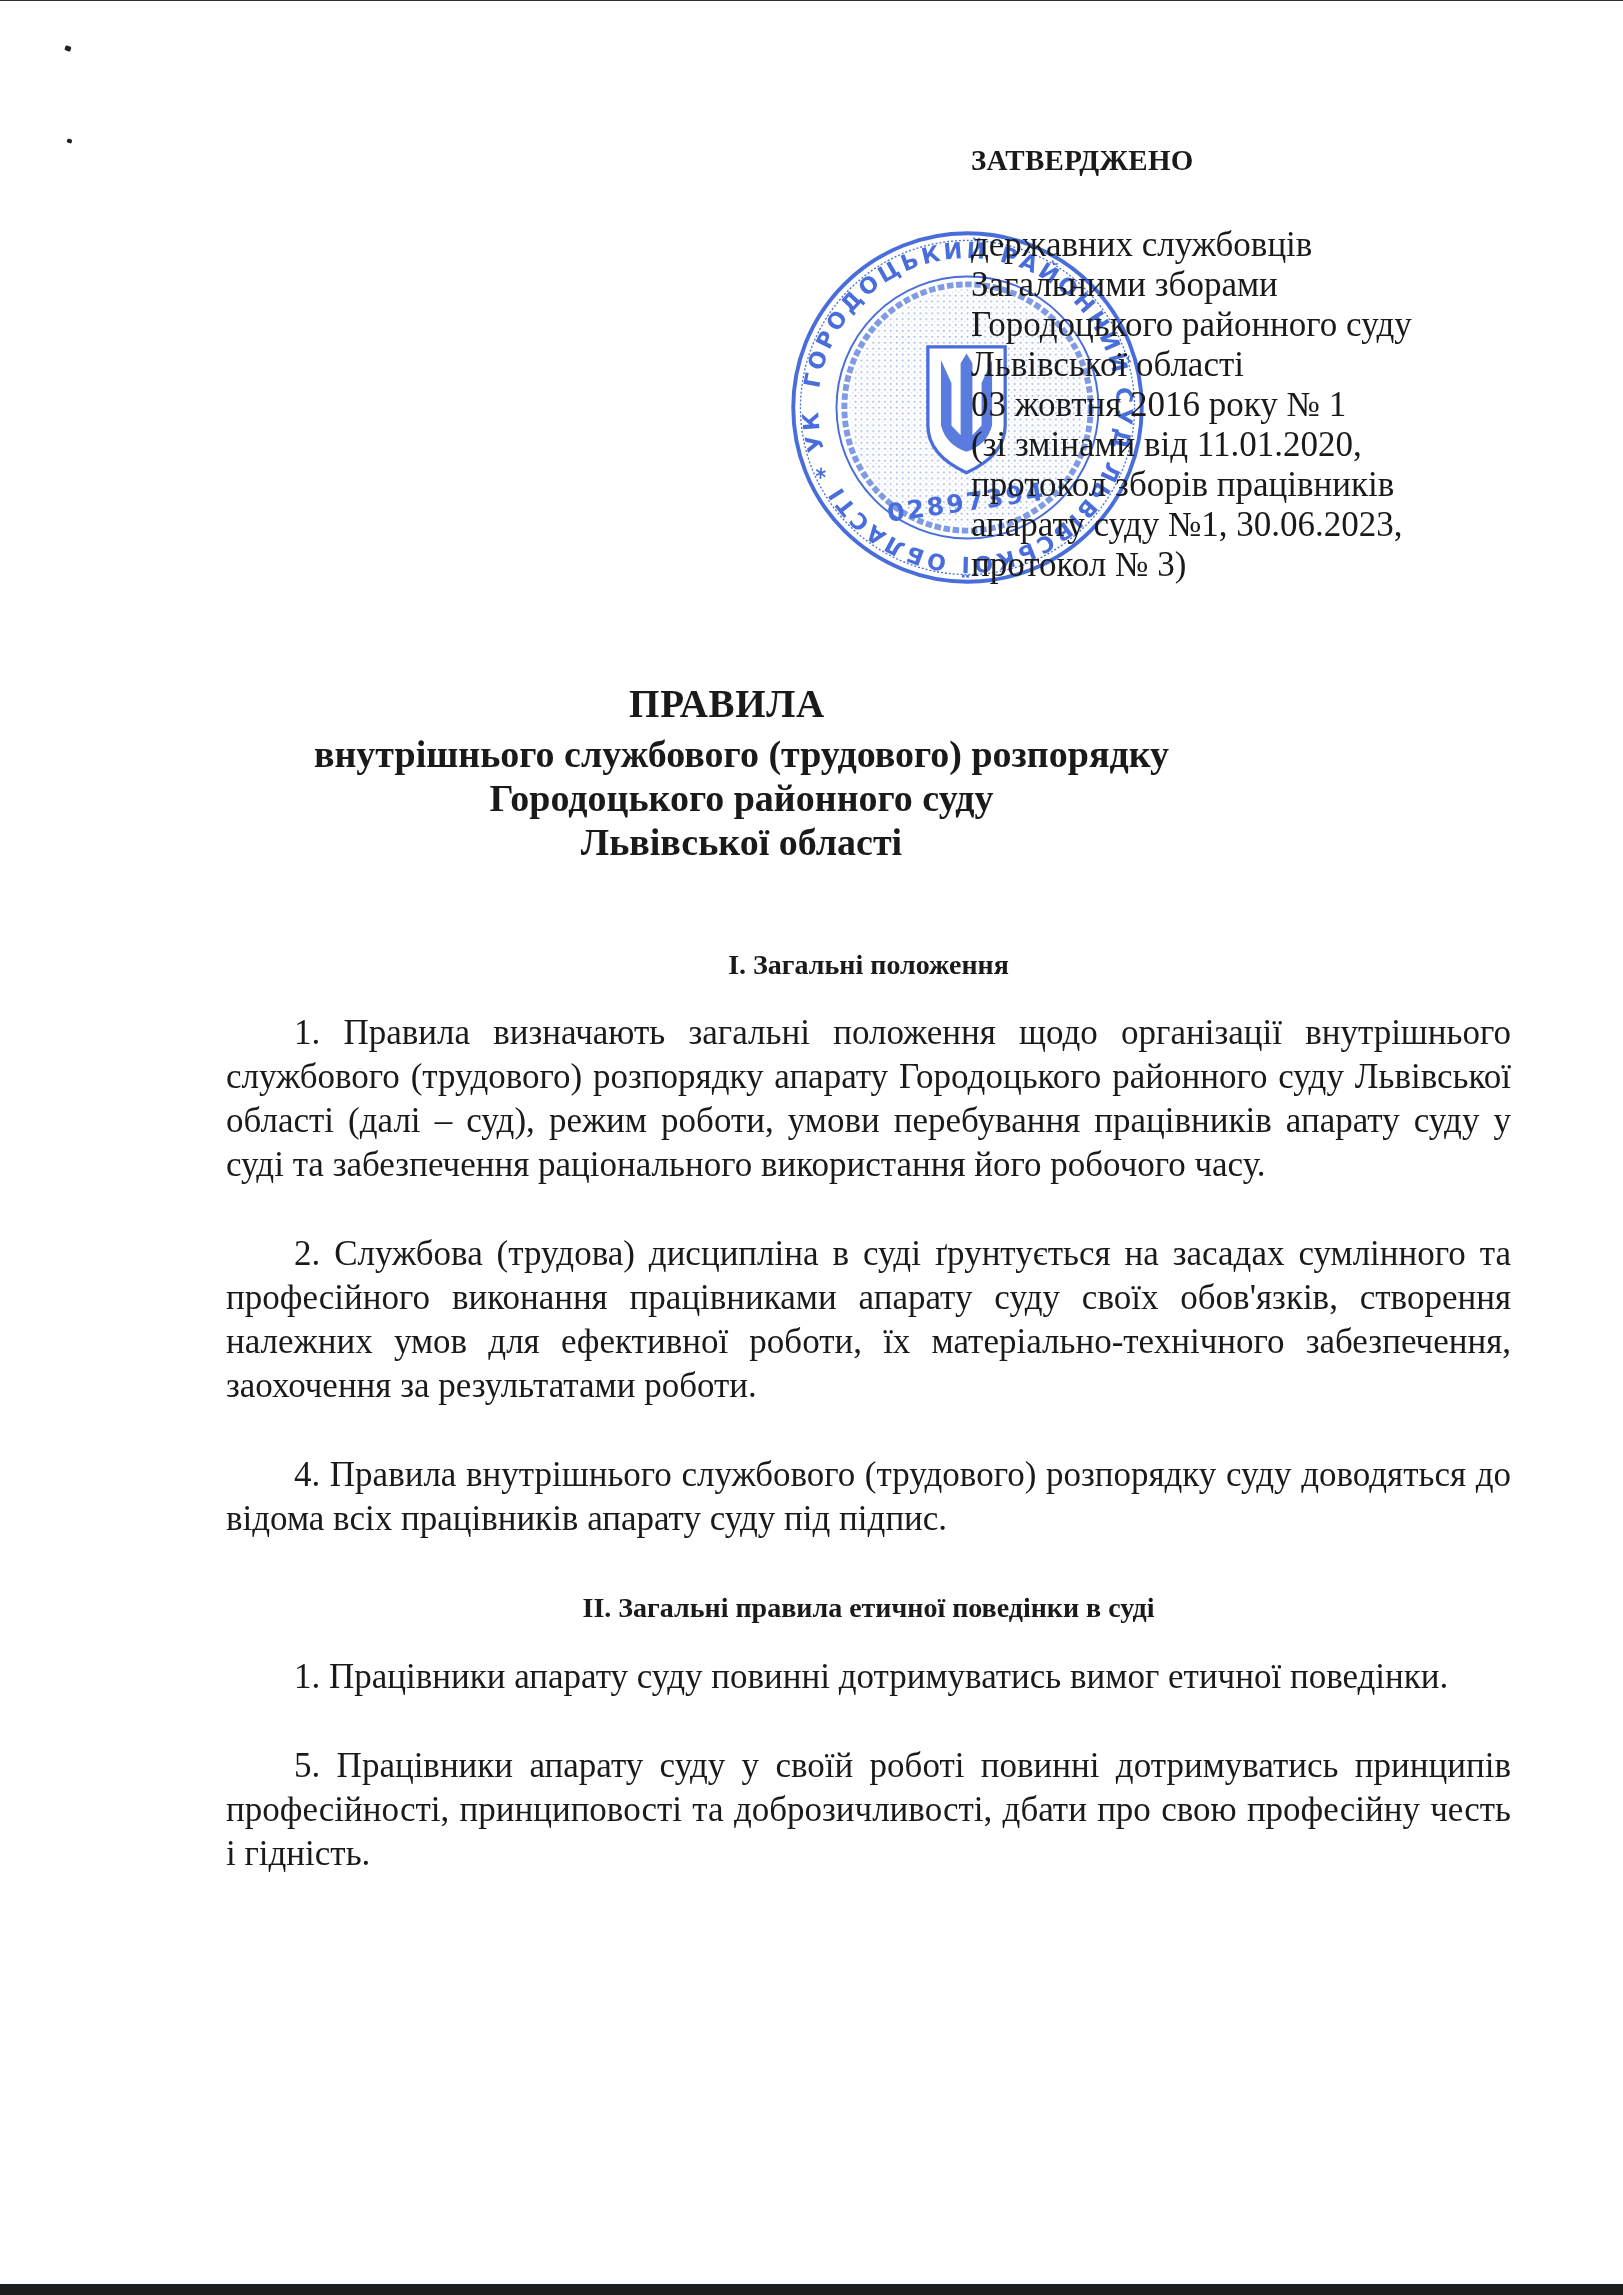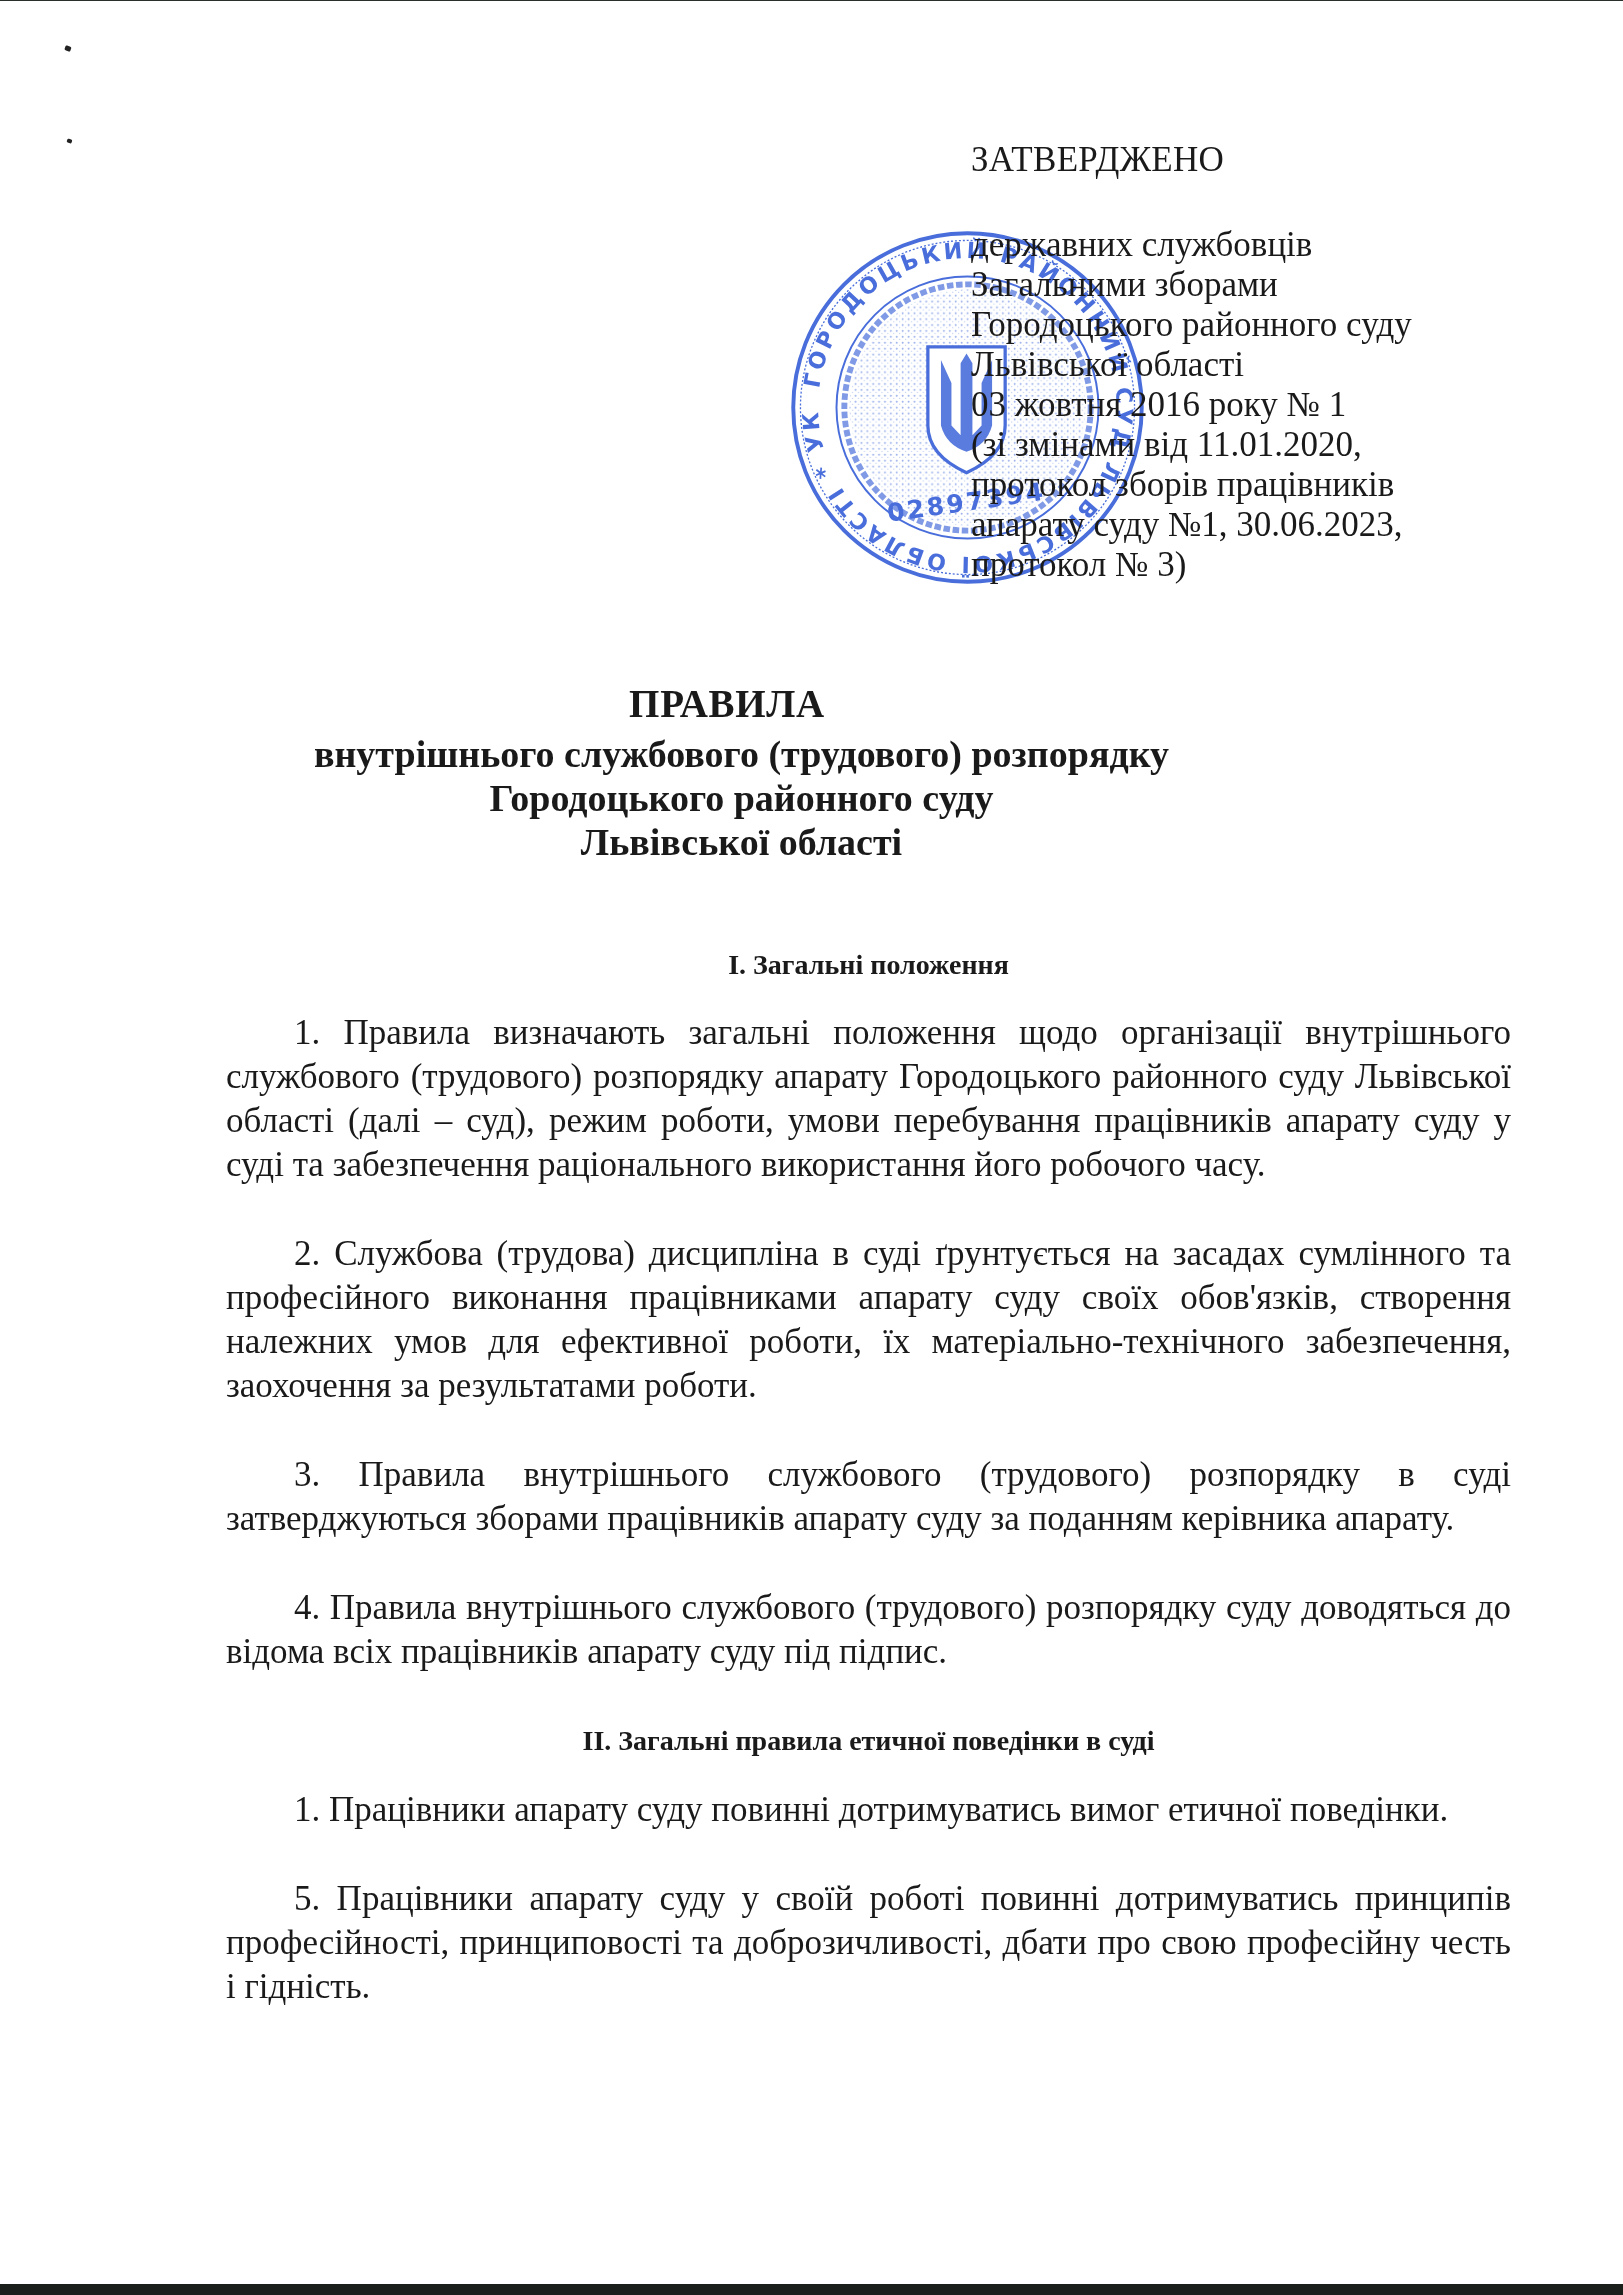--- a/index.html
+++ b/index.html
@@ -25,21 +25,21 @@
     }
     .speck.s1 { left: 65px; top: 46px; }
     .speck.s2 { left: 67px; top: 139px; width: 4.6px; height: 3.9px; }
 
     
     .approval {
       position: absolute; left: 971px; top: 140px; width: 537px;
       font-size: 35px; line-height: 40px;
     }
     .approval-heading {
-      font-weight: normal; font-size: 35px; letter-spacing: 0.3px;
+      font-weight: bold; font-size: 29px; letter-spacing: 0.3px;
       margin: 0 0 0 0; height: 85px;
     }
     .approval-line { white-space: nowrap; display: block; }
 
     
     .stamp {
       position: absolute; left: 789px; top: 229px; width: 357px; height: 357px;
       opacity: 0.92;
       z-index: 1;
     }
@@ -118,21 +118,20 @@
   <div class="title-main">ПРАВИЛА</div>
   <div class="title-sub">внутрішнього службового (трудового) розпорядку</div>
   <div class="title-sub">Городоцького районного суду</div>
   <div class="title-sub">Львівської області</div>
 </div>
 
 <div class="content">
   <div class="section-heading">I. Загальні положення</div>
   <p class="para">1. Правила визначають загальні положення щодо організації внутрішнього службового (трудового) розпорядку апарату Городоцького районного суду Львівської області (далі – суд), режим роботи, умови перебування працівників апарату суду у суді та забезпечення раціонального використання його робочого часу.</p>
   <p class="para">2. Службова (трудова) дисципліна в суді ґрунтується на засадах сумлінного та професійного виконання працівниками апарату суду своїх обов'язків, створення належних умов для ефективної роботи, їх матеріально-технічного забезпечення, заохочення за результатами роботи.</p>
-  <p class="para">3. Правила внутрішнього службового (трудового) розпорядку в суді затверджуються зборами працівників апарату суду за поданням керівника апарату.</p>
   <p class="para">4. Правила внутрішнього службового (трудового) розпорядку суду доводяться до відома всіх працівників апарату суду під підпис.</p>
 
   <div class="section-heading sec2">II. Загальні правила етичної поведінки в суді</div>
   <p class="para">1. Працівники апарату суду повинні дотримуватись вимог етичної поведінки.</p>
   <p class="para last">5. Працівники апарату суду у своїй роботі повинні дотримуватись принципів професійності, принциповості та доброзичливості, дбати про свою професійну честь і гідність.</p>
 </div>
 
 <div class="scan-bottom-edge"></div>
 
 

